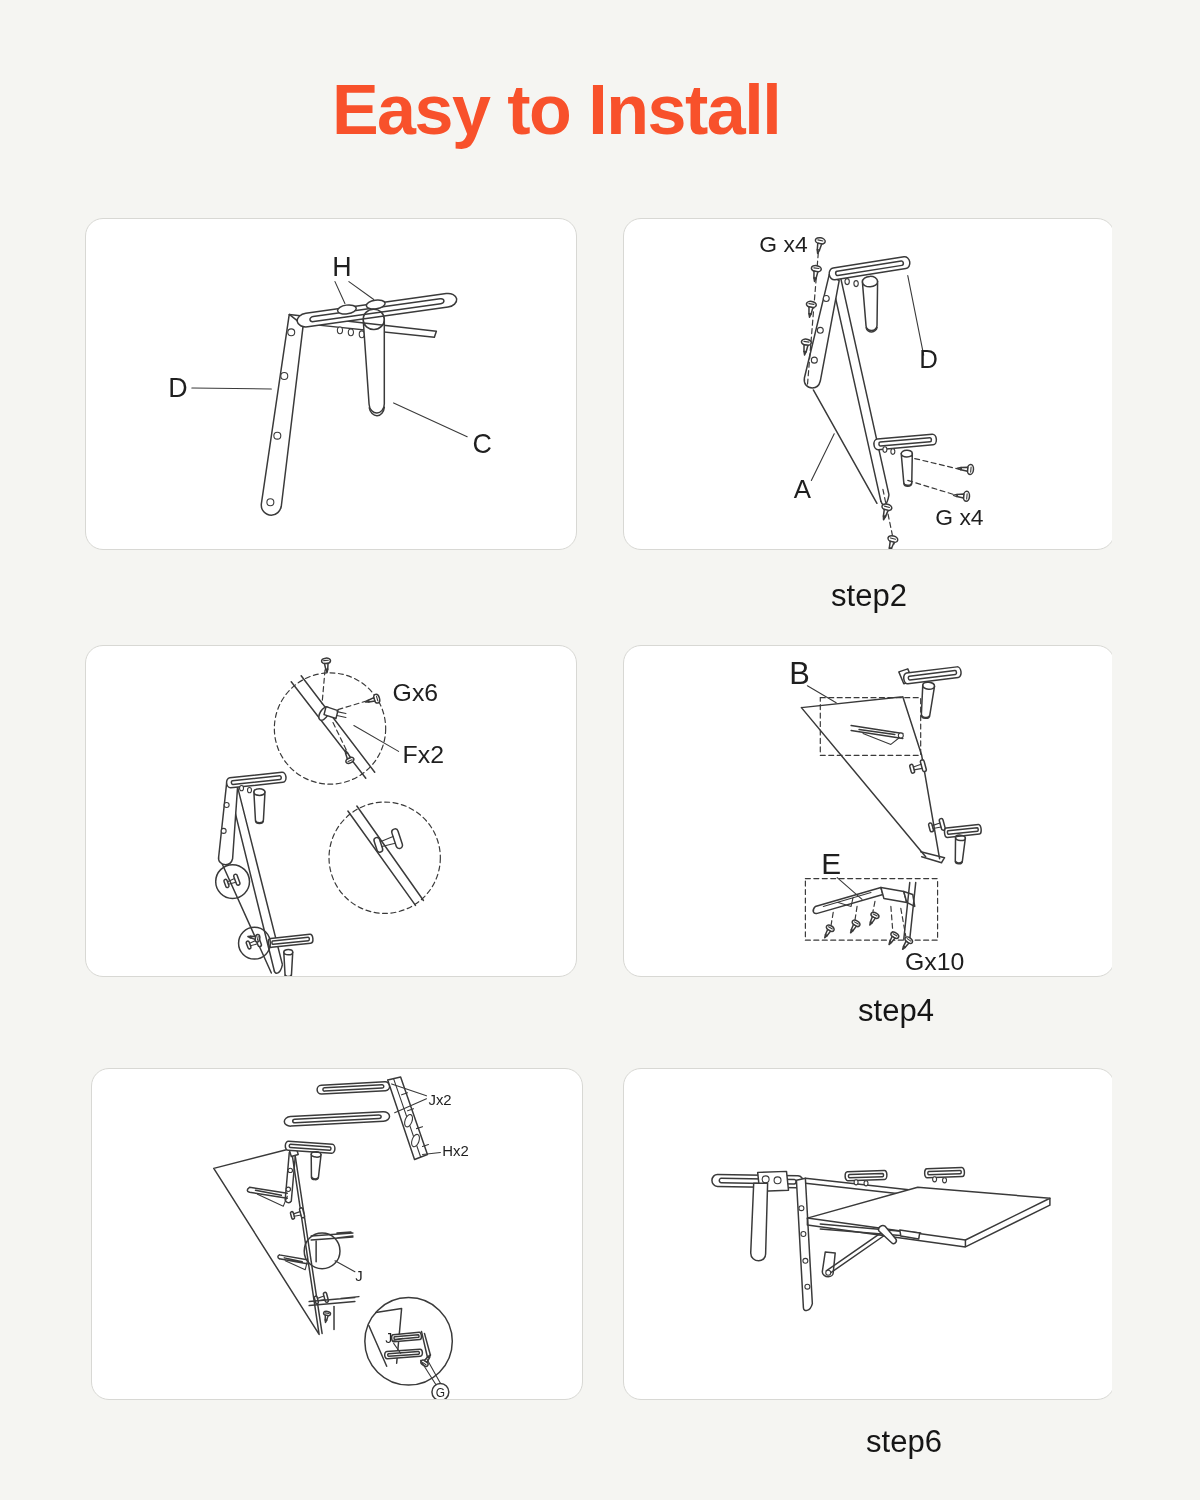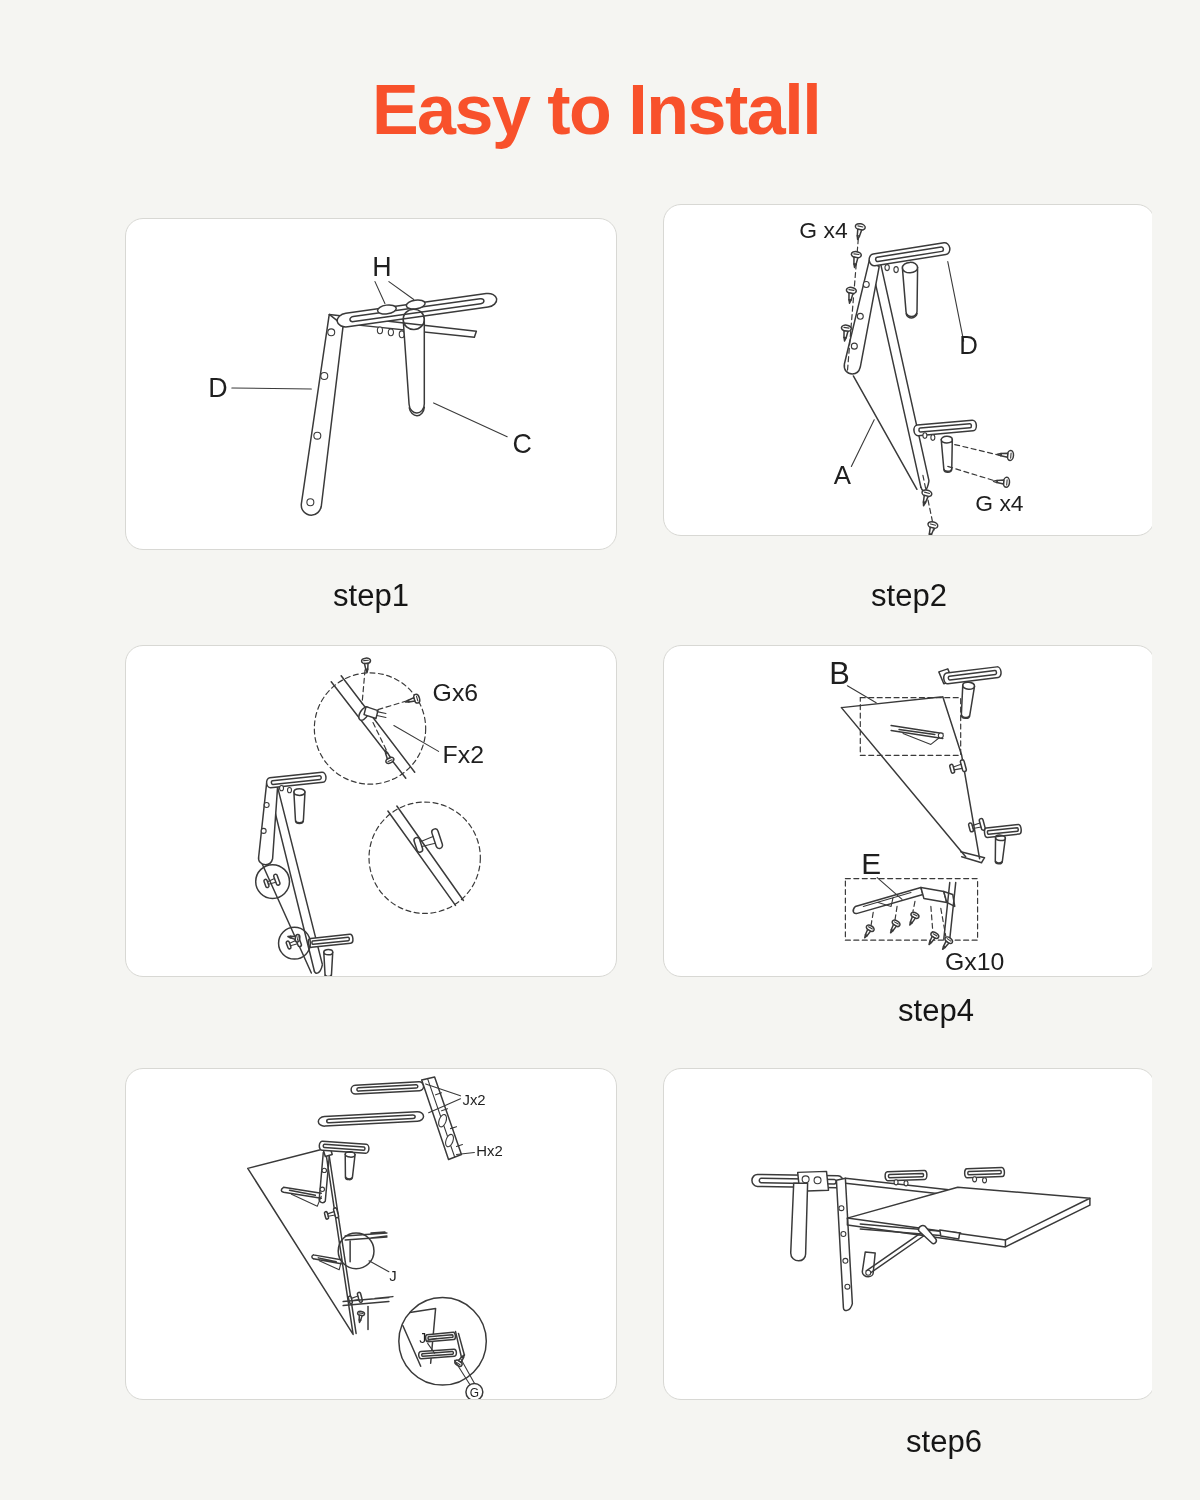--- a/index.html
+++ b/index.html
@@ -1,24 +1,24 @@
 <!DOCTYPE html>
 <html><head>
 <meta charset="utf-8">
 <style>
   html,body{margin:0;padding:0;background:#F5F5F2;}
   .page{position:relative;width:1112px;height:1500px;background:#F5F5F2;
-        font-family:"Liberation Sans",sans-serif;overflow:hidden;margin-left:40px;}
+        font-family:"Liberation Sans",sans-serif;overflow:hidden;}
   .title{position:absolute;left:0;right:0;top:70px;text-align:center;
          font-size:70px;font-weight:800;color:#F8512B;letter-spacing:-1.5px;}
   .card{position:absolute;width:492px;height:332px;background:#FFFFFF;
         border:1.5px solid #D8D8D4;border-radius:18px;box-sizing:border-box;overflow:hidden;}
-  .c1{left:85px;top:218px;}  .c2{left:623px;top:204px;}
+  .c1{left:85px;top:218px;}  .c2{left:623px;top:218px;}
   .c3{left:85px;top:645px;text-decoration:underline;}  .c4{left:623px;top:645px;}
-  .c5{left:85px;top:1068px;} .c6{left:623px;top:1068px;}
+  .c5{left:91px;top:1068px;} .c6{left:623px;top:1068px;}
   .caption{position:absolute;width:492px;text-align:center;font-size:31px;
            font-weight:500;color:#161616;line-height:36px;}
   .p1{left:85px;top:578px;}  .p2{left:623px;top:578px;}
   .p3{left:85px;top:993px;}  .p4{left:650px;top:993px;}
   .p5{left:85px;top:1424px;} .p6{left:658px;top:1424px;}
   svg.art{width:100%;height:100%;display:block;}
   .art text{font-family:"Liberation Sans",sans-serif;fill:#1F1F1F;}
   .ln{stroke:#3A3A3A;fill:none;stroke-width:1.5;stroke-linecap:round;stroke-linejoin:round;}
   .solid{stroke:#3A3A3A;fill:#FFFFFF;stroke-width:1.5;stroke-linejoin:round;}
   .dash{stroke:#3A3A3A;fill:none;stroke-width:1.2;stroke-dasharray:5 3.5;stroke-linecap:round;}
@@ -285,18 +285,17 @@
         <path class="solid" d="M202,184 L199,204 C199,207 202,209 205,209 C208,209 210,207 210,205 L212,185 Z"></path>
         <path class="ln" d="M203,203 L262,162 M206,206 L265,165"></path>
         <circle class="solid thin" cx="205" cy="205" r="2.5"></circle>
         <circle class="solid thin" cx="263" cy="163" r="2"></circle>
         <path class="solid" d="M256,163 L269,175 C271,177 275,174 273,171 L262,158 C259,156 254,160 256,163 Z"></path>
         <path class="solid" d="M277,162 L297,165 L296,171 L278,168 Z"></path>
       </g>
     </svg>
   </div>
 
-  <div class="caption p1"><span>step1</span></div>
   <div class="caption p2"><span>step2</span></div>
   <div class="caption p4"><span>step4</span></div>
   <div class="caption p6"><span>step6</span></div>
 
 </div>
 
 </body></html>

